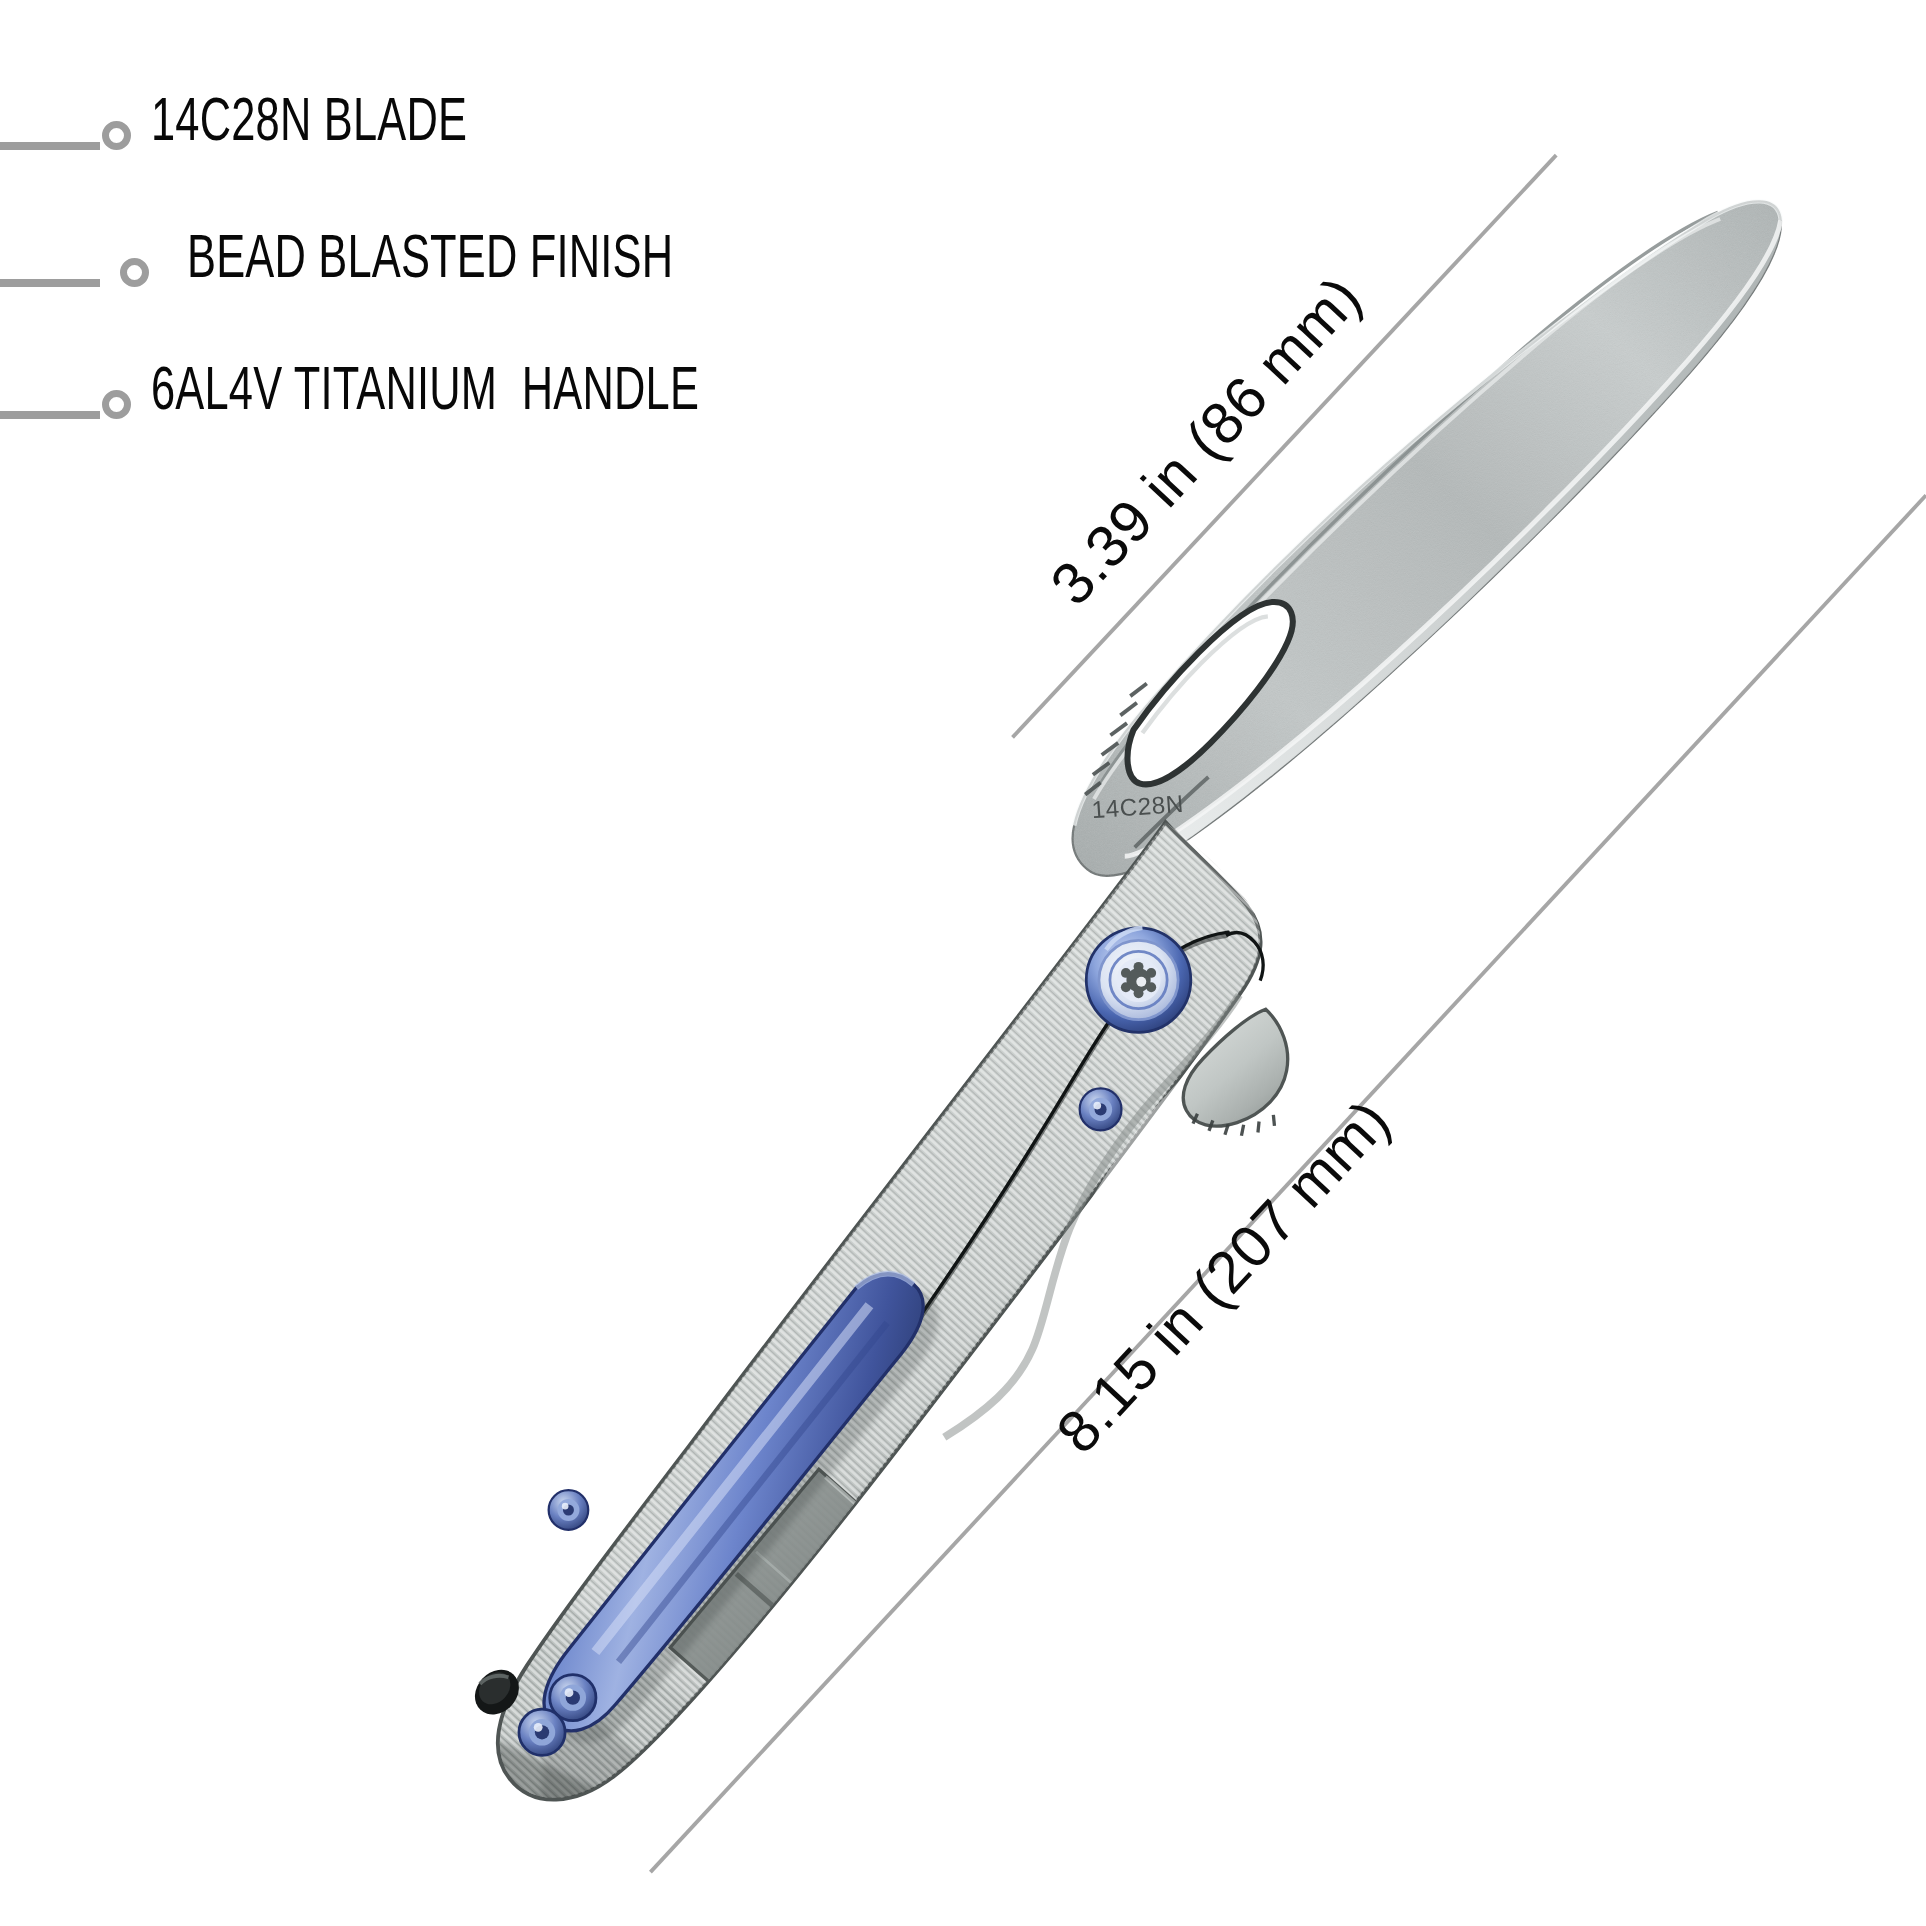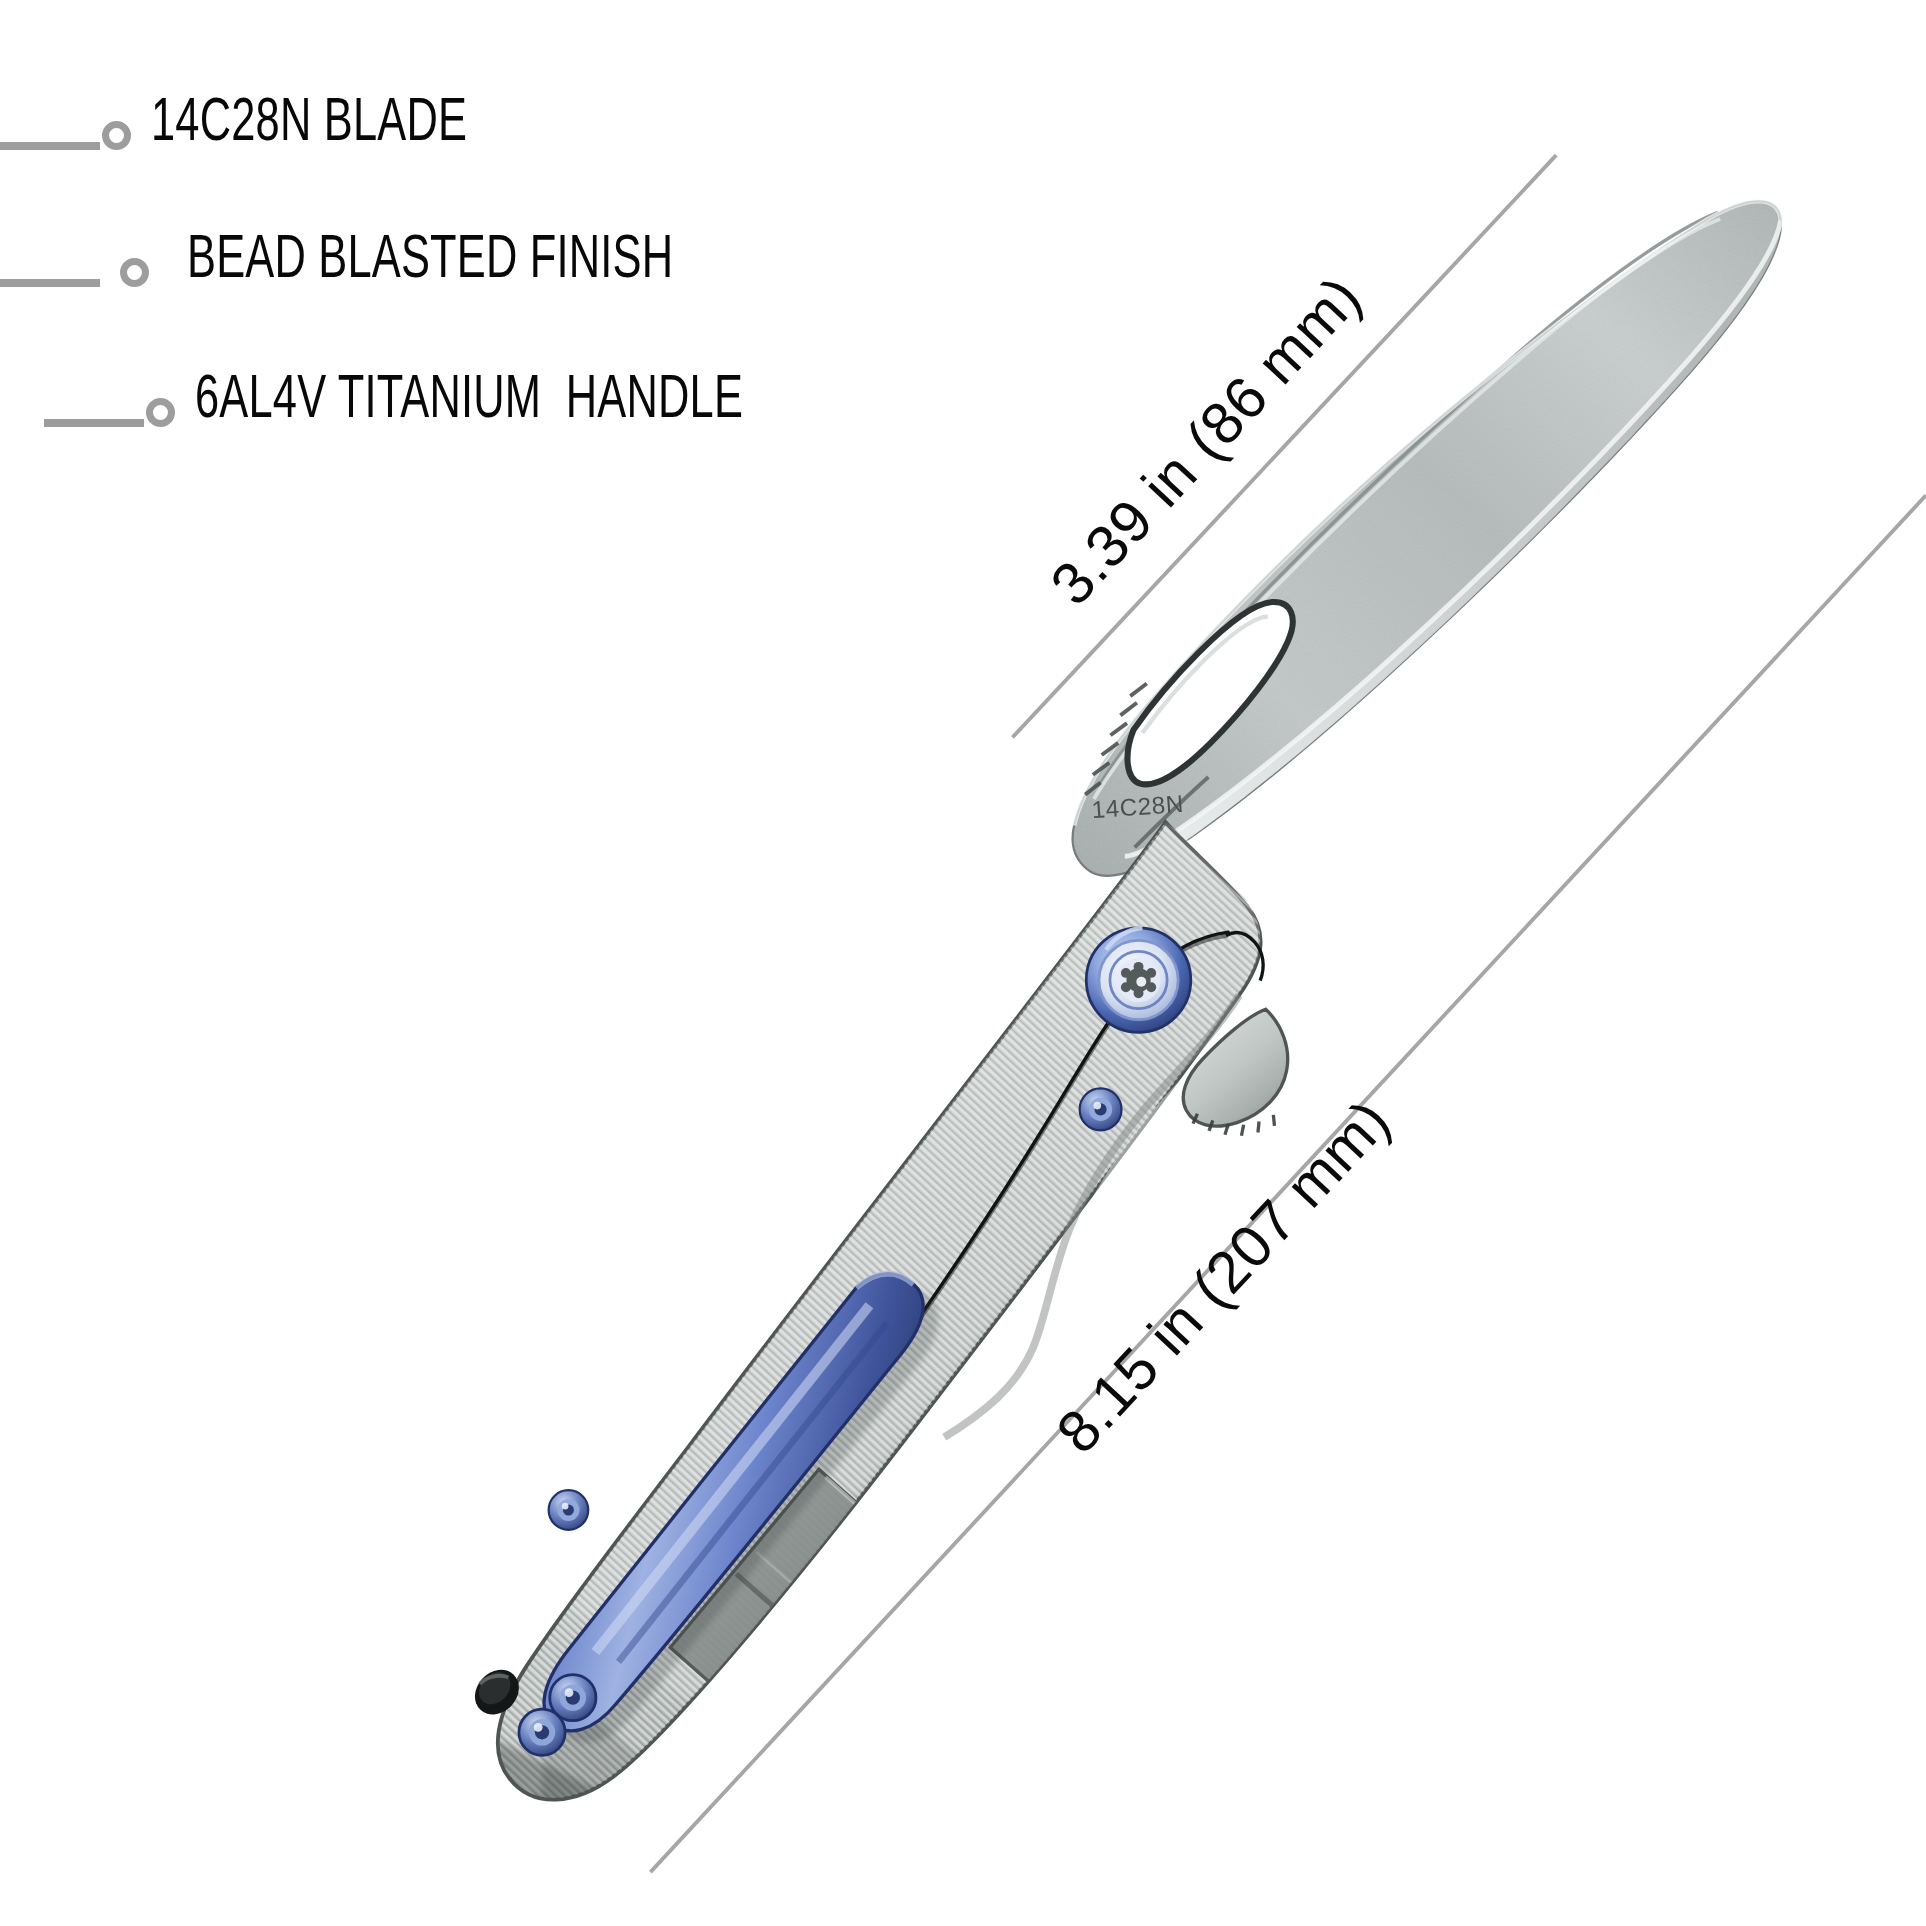--- a/index.html
+++ b/index.html
@@ -374,21 +374,21 @@
     <div class="dot"></div>
     <div class="ctext">14C28N BLADE</div>
   </div>
 
   <div class="callout" style="top:221px;gap:18px;">
     <div class="leader" style="width:100px;"></div>
     <div class="dot"></div>
     <div class="ctext">BEAD BLASTED FINISH</div>
   </div>
 
-  <div class="callout" style="top:361px;margin-left:44px;">
+  <div class="callout" style="top:353px;">
     <div class="leader" style="width:100px;"></div>
     <div class="dot"></div>
     <div class="ctext">6AL4V TITANIUM  HANDLE</div>
   </div>
 
   <div class="dim" style="left:1062px;top:561px;transform:rotate(-47deg);">3.39 in (86 mm)</div>
 
   <div class="dim" style="left:1068px;top:1409px;transform:rotate(-47deg);">8.15 in (207 mm)</div>
 
 </div>

